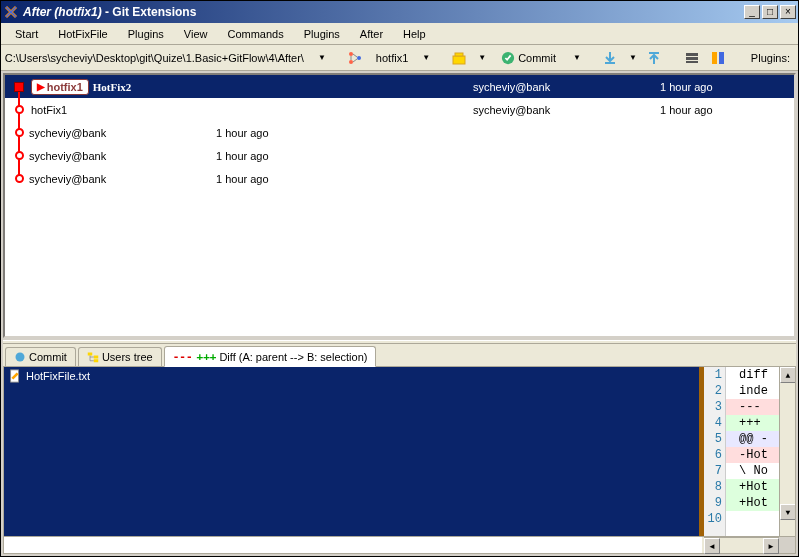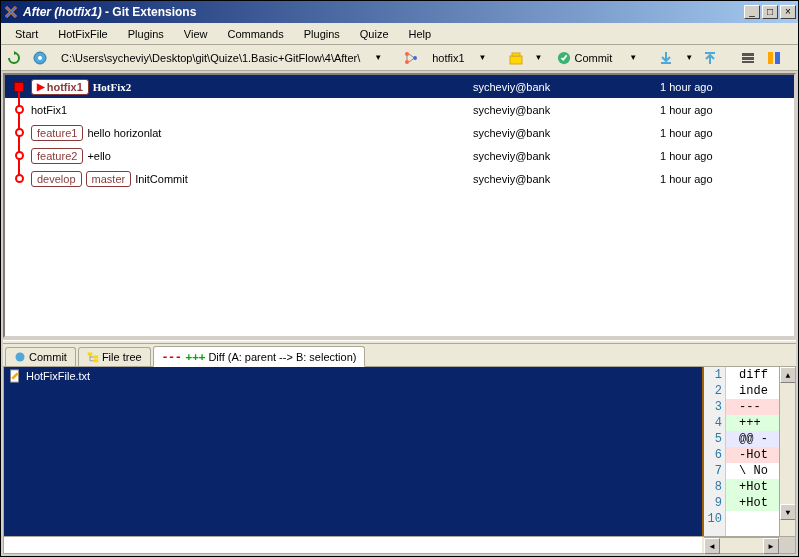--- a/index.html
+++ b/index.html
@@ -5,21 +5,21 @@
 * { box-sizing: border-box; margin: 0; padding: 0; }
 body { font-family: Tahoma, sans-serif; font-size: 11px; background: #d4d0c8; width: 799px; height: 557px; overflow: hidden; border: 1px solid #000; }
 .titlebar { background: linear-gradient(to right, #0a246a, #a6caf0); color: #fff; height: 22px; display: flex; align-items: center; padding: 0 2px; }
 .titlebar-icon { width: 16px; height: 16px; margin-right: 4px; display: flex; align-items: center; justify-content: center; }
 .titlebar-text { flex: 1; font-weight: bold; font-size: 12px; }
 .titlebar-text .italic { font-style: italic; }
 .win-btns { display: flex; gap: 2px; }
 .win-btn { width: 16px; height: 14px; background: #d4d0c8; border: 1px solid #fff; border-right-color: #404040; border-bottom-color: #404040; font-family: Marlett, sans-serif; font-size: 10px; text-align: center; line-height: 12px; cursor: pointer; color: #000; }
 .menubar { background: #ece9d8; height: 22px; display: flex; align-items: center; padding: 0 4px; border-bottom: 1px solid #aca899; }
 .menu-item { padding: 0 10px; cursor: pointer; }
-.toolbar { background: #ece9d8; height: 26px; display: flex; align-items: center; padding: 0 4px; border-bottom: 1px solid #aca899; gap: 8px; }
+.toolbar { background: #ece9d8; height: 26px; display: flex; align-items: center; padding: 0 4px; border-bottom: 1px solid #aca899; gap: 8px; justify-content: flex-end; }
 .tb-btn { width: 20px; height: 20px; display: flex; align-items: center; justify-content: center; cursor: pointer; border: 1px solid transparent; }
 .tb-text { padding: 0 4px; color: #000; }
 .tb-sep { width: 1px; height: 18px; background: #aca899; margin: 0 2px; }
 .dropdown-arrow { font-size: 8px; margin-left: 2px; color: #000; }
 .commit-btn { display: flex; align-items: center; padding: 0 6px; height: 20px; cursor: pointer; border: 1px solid transparent; }
 .main-area { display: flex; flex-direction: column; height: calc(100% - 70px); }
 .commit-list { flex: 1; background: #fff; border: 2px inset #d4d0c8; margin: 2px; overflow: auto; }
 .commit-row { display: flex; align-items: center; height: 23px; padding: 0 4px; }
 .commit-row.selected { background: #0a246a; color: #fff; }
 .graph-col { width: 20px; display: flex; align-items: center; justify-content: center; position: relative; height: 100%; }
@@ -31,21 +31,21 @@
 .ref-tag .arrow { color: #f00; margin-right: 2px; font-size: 10px; }
 .graph-dot { width: 9px; height: 9px; border-radius: 50%; border: 2px solid #f00; background: #fff; z-index: 2; }
 .graph-square { width: 10px; height: 10px; background: #f00; border: 1px solid #800; z-index: 2; }
 .graph-line-v { position: absolute; width: 2px; background: #f00; left: 50%; transform: translateX(-50%); }
 .splitter-h { height: 4px; background: #ece9d8; cursor: ns-resize; border-top: 1px solid #fff; border-bottom: 1px solid #aca899; margin: 0 2px; }
 .bottom-area { height: 210px; display: flex; flex-direction: column; margin: 0 2px 2px 2px; }
 .tabs { display: flex; background: #ece9d8; height: 22px; align-items: flex-end; padding-left: 2px; }
 .tab { padding: 3px 8px; border: 1px solid #aca899; border-bottom: none; background: #ece9d8; margin-right: 2px; cursor: pointer; display: flex; align-items: center; gap: 3px; border-radius: 3px 3px 0 0; font-size: 11px; }
 .tab.active { background: #fff; border-bottom: 1px solid #fff; position: relative; top: 1px; }
 .bottom-content { flex: 1; display: flex; border: 1px solid #aca899; background: #fff; }
-.file-panel { width: 700px; background: #0a246a; color: #fff; border-right: 2px solid #a16207; }
+.file-panel { width: 700px; background: #0a246a; color: #fff; border-right: 5px solid #a16207; }
 .file-item { display: flex; align-items: center; padding: 2px 4px; gap: 4px; }
 .diff-panel { flex: 1; display: flex; background: #fff; font-family: 'Courier New', monospace; font-size: 12px; position: relative; overflow: hidden; }
 .diff-gutter { width: 22px; background: #f0f0f0; color: #2a7aa8; text-align: right; padding-right: 3px; border-right: 1px solid #ccc; }
 .diff-text { flex: 1; overflow: hidden; text-align: center; }
 .diff-line { height: 16px; line-height: 16px; white-space: pre; padding-left: 2px; }
 .diff-line.del { background: #ffdddd; }
 .diff-line.add { background: #ddffdd; }
 .diff-line.hunk { background: #e8e8ff; }
 .scrollbar-v { width: 16px; background: #ece9d8; border-left: 1px solid #aca899; position: relative; }
 .scrollbar-h { height: 16px; background: #ece9d8; border-top: 1px solid #aca899; }
@@ -72,21 +72,21 @@
   </div>
 </div>
 
 <div class="menubar">
   <div class="menu-item">Start</div>
   <div class="menu-item">HotFixFile</div>
   <div class="menu-item">Plugins</div>
   <div class="menu-item">View</div>
   <div class="menu-item">Commands</div>
   <div class="menu-item">Plugins</div>
-  <div class="menu-item">Quize</div>
+  <div class="menu-item">After</div>
   <div class="menu-item">Help</div>
 </div>
 
 <div class="toolbar">
   <div class="tb-btn">
     <svg class="icon-svg" viewBox="0 0 16 16">
         <path d="M8 3 A5 5 0 1 1 3 8" fill="none" stroke="#228b22" stroke-width="2"></path>
         <path d="M8 1 L8 5 L11 3 Z" fill="#228b22"></path>
       </svg>
   </div>
@@ -182,49 +182,36 @@
         </div>
         <div class="author-col">sycheviy@bank</div>
         <div class="date-col">1 hour ago</div>
       </div>
       <div class="commit-row">
         <div class="graph-col">
           <div class="graph-line-v" style="top:0;height:50%"></div>
           <div class="graph-dot"></div>
           <div class="graph-line-v" style="top:50%;bottom:0"></div>
         </div>
-        <div class="msg-col">
-          <span class="ref-tag">feature1</span>
-          <span>hello horizonlat</span>
-        </div>
-        <div class="author-col">sycheviy@bank</div>
-        <div class="date-col">1 hour ago</div>
-      </div>
-      <div class="commit-row">
-        <div class="graph-col">
-          <div class="graph-line-v" style="top:0;height:50%"></div>
-          <div class="graph-dot"></div>
-          <div class="graph-line-v" style="top:50%;bottom:0"></div>
-        </div>
-        <div class="msg-col">
-          <span class="ref-tag">feature2</span>
-          <span>+ello</span>
-        </div>
-        <div class="author-col">sycheviy@bank</div>
-        <div class="date-col">1 hour ago</div>
-      </div>
-      <div class="commit-row">
-        <div class="graph-col">
-          <div class="graph-line-v" style="top:0;height:50%"></div>
-          <div class="graph-dot"></div>
-        </div>
-        <div class="msg-col">
-          <span class="ref-tag">develop</span>
-          <span class="ref-tag">master</span>
-          <span>InitCommit</span>
+        <div class="author-col">sycheviy@bank</div>
+        <div class="date-col">1 hour ago</div>
+      </div>
+      <div class="commit-row">
+        <div class="graph-col">
+          <div class="graph-line-v" style="top:0;height:50%"></div>
+          <div class="graph-dot"></div>
+          <div class="graph-line-v" style="top:50%;bottom:0"></div>
+        </div>
+        <div class="author-col">sycheviy@bank</div>
+        <div class="date-col">1 hour ago</div>
+      </div>
+      <div class="commit-row">
+        <div class="graph-col">
+          <div class="graph-line-v" style="top:0;height:50%"></div>
+          <div class="graph-dot"></div>
         </div>
         <div class="author-col">sycheviy@bank</div>
         <div class="date-col">1 hour ago</div>
       </div>
     </div>
   <div class="splitter-h"></div>
   <div class="bottom-area">
     <div class="tabs">
       <div class="tab">
         <svg width="12" height="12" viewBox="0 0 16 16">
@@ -232,21 +219,21 @@
           </svg>
         <span>Commit</span>
       </div>
       <div class="tab">
         <svg width="12" height="12" viewBox="0 0 16 16">
             <rect x="1" y="2" width="6" height="4" fill="#ffd700"></rect>
             <rect x="9" y="6" width="6" height="4" fill="#ffd700"></rect>
             <rect x="9" y="11" width="6" height="4" fill="#ffd700"></rect>
             <path d="M4 6 L4 13 L9 13 M4 8 L9 8" stroke="#888" fill="none"></path>
           </svg>
-        <span>File tree</span>
+        <span>Users tree</span>
       </div>
       <div class="tab active">
         <span style="color:#d00;font-weight:bold;font-family:monospace">---</span>
           <span style="color:#0a0;font-weight:bold;font-family:monospace;margin-left:1px">+++</span>
         <span>Diff (A: parent --&gt; B: selection)</span>
       </div>
     </div>
     <div class="bottom-content">
       <div class="file-panel">
         <div class="file-item">

